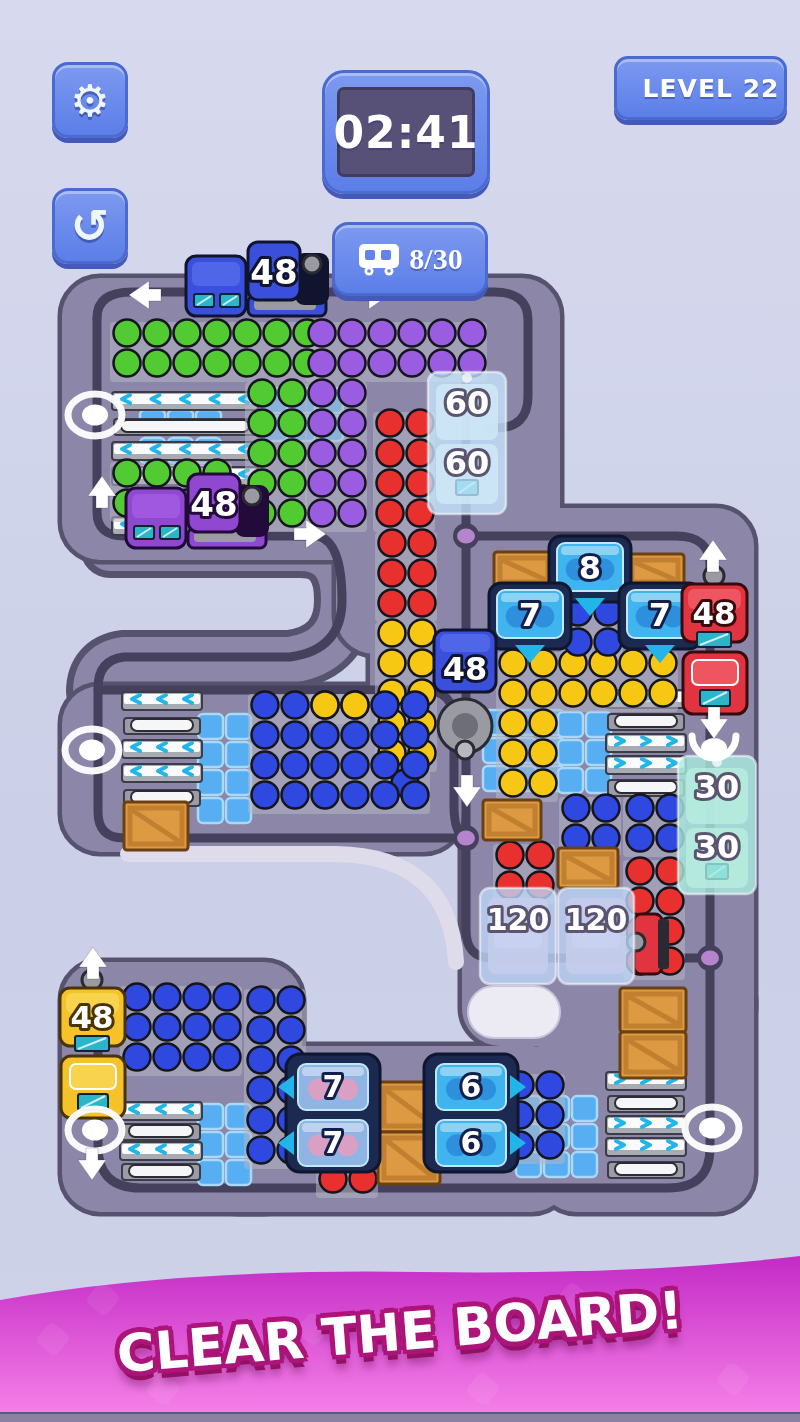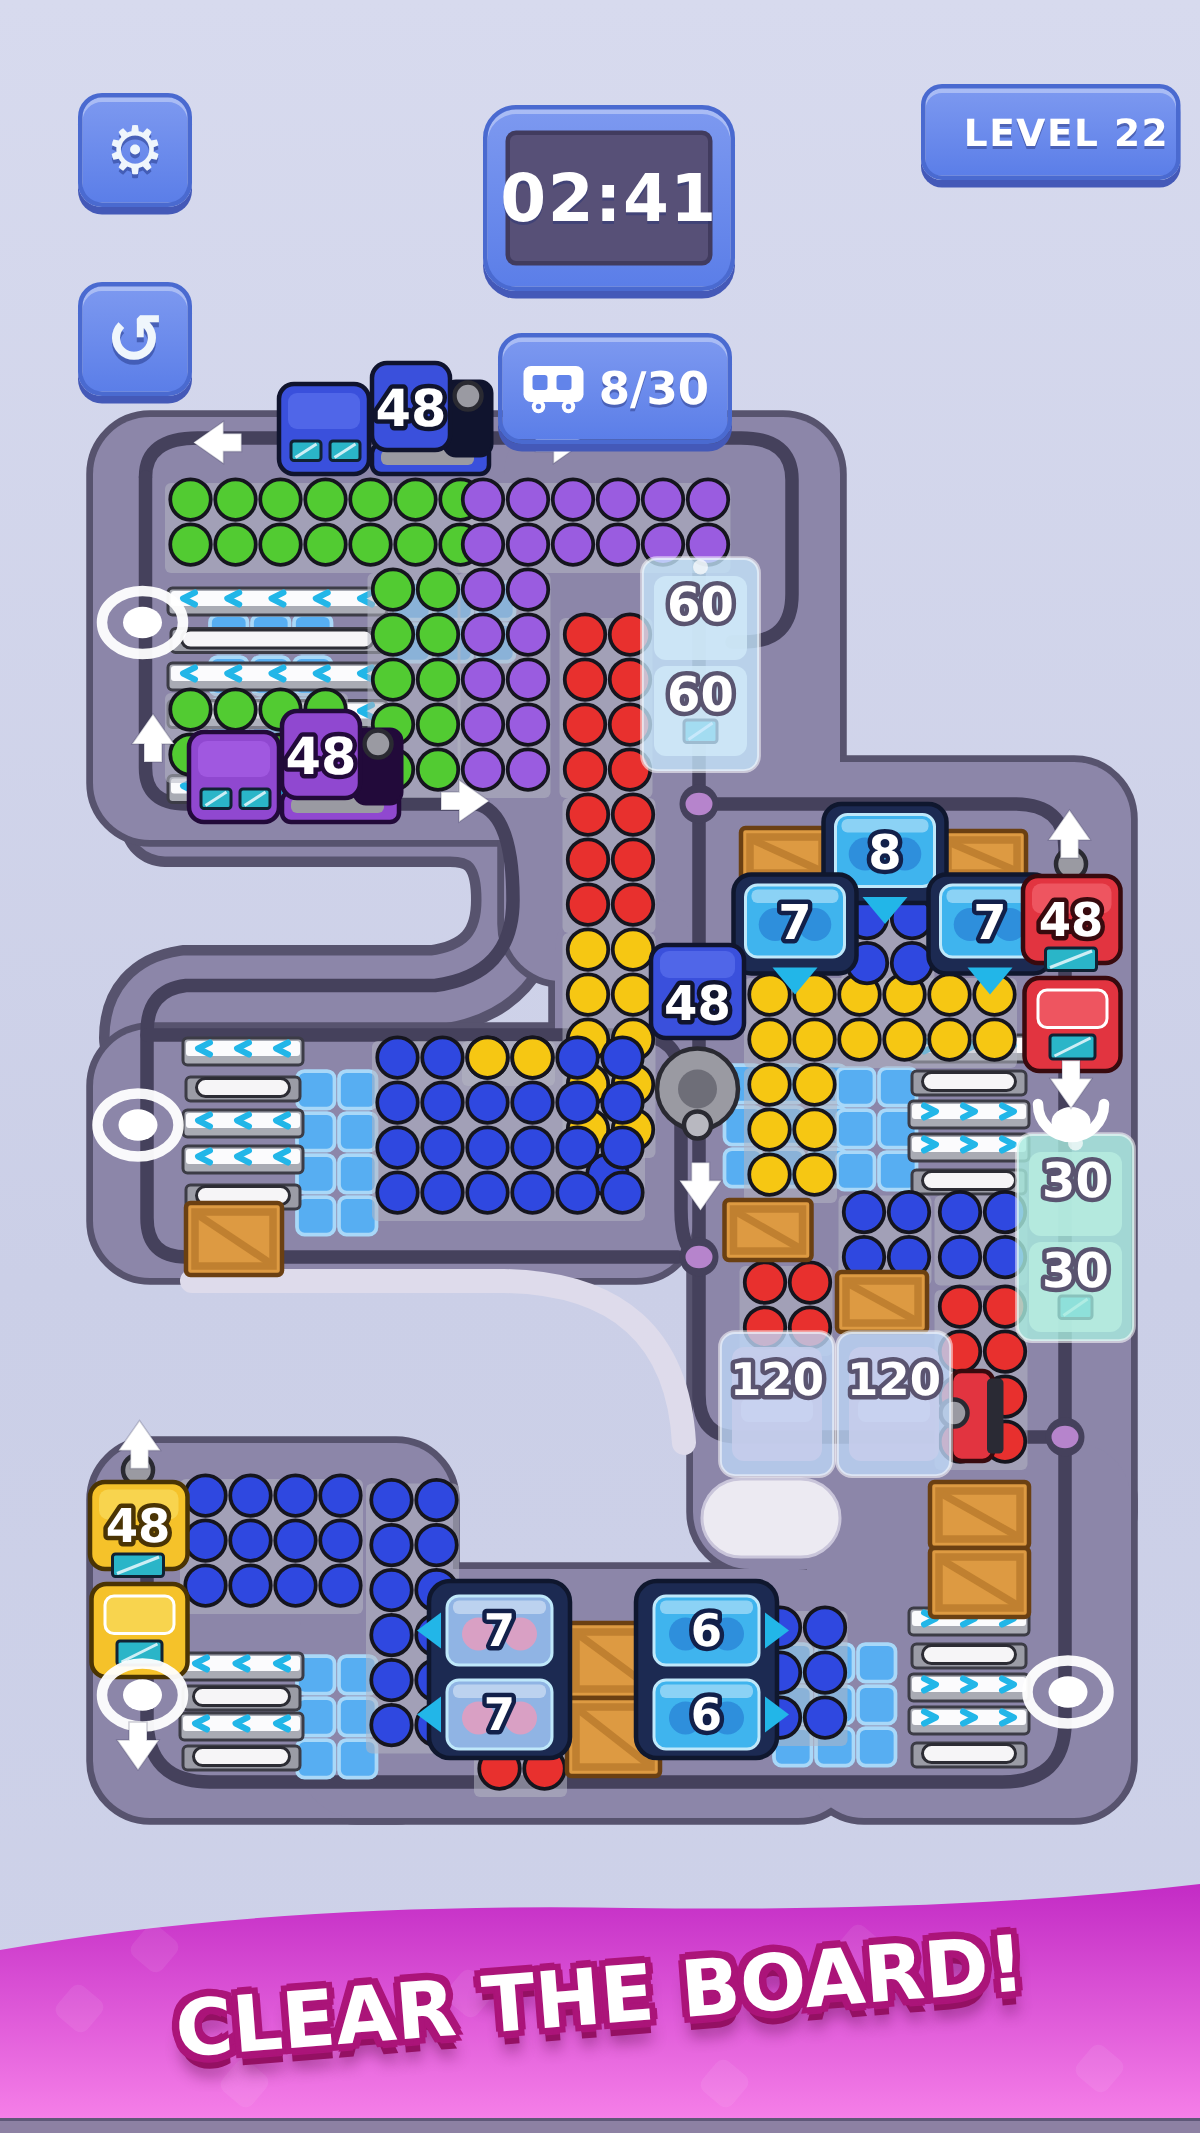--- a/index.html
+++ b/index.html
@@ -10,21 +10,21 @@
   
   .blue-btn{background:linear-gradient(#7d99f0,#5b7ee8);border:3px solid #4a6ad0;
     border-radius:16px;box-shadow:0 5px 0 #4459b8, inset 0 3px 0 rgba(255,255,255,.35);
     display:flex;align-items:center;justify-content:center;color:#fff;}
   .icon-glyph{color:#eff6fc;text-shadow:0 3px 0 rgba(40,60,140,.55);}
   .hud-text{color:#fff;font-weight:bold;text-shadow:0 2px 0 rgba(40,50,120,.45);}
   #timer-outer{left:322px;top:70px;width:162px;height:118px;border-radius:22px;}
   #timer-inner{background:#575077;border:3px solid #413b5e;border-radius:7px;
     width:132px;height:84px;display:flex;align-items:center;justify-content:center;}
   #timer-text{font-size:44px;letter-spacing:1px;}
-  #wagon-badge{left:332px;top:222px;width:150px;height:68px;border-radius:16px;gap:8px;}
+  #wagon-badge{left:332px;top:222px;width:150px;height:68px;border-radius:16px;gap:8px;font-family:Liberation Serif, serif;}
   #level-badge{left:614px;top:56px;width:146px;height:58px;border-radius:14px;padding-left:21px;}
   #level-text{font-size:25px;letter-spacing:1px;}
   #settings-button{left:52px;top:62px;width:70px;height:70px;}
   #undo-button{left:52px;top:188px;width:70px;height:70px;}
   
   #banner{left:0;top:1256px;width:800px;height:166px;}
   #banner-text{left:0;top:46px;width:800px;text-align:center;
     font-size:52px;font-weight:bold;color:#fff;transform:rotate(-4.5deg);
     letter-spacing:0px;
     text-shadow:-4px -4px 0 #ab1479,4px -4px 0 #ab1479,-4px 4px 0 #ab1479,4px 4px 0 #ab1479,

